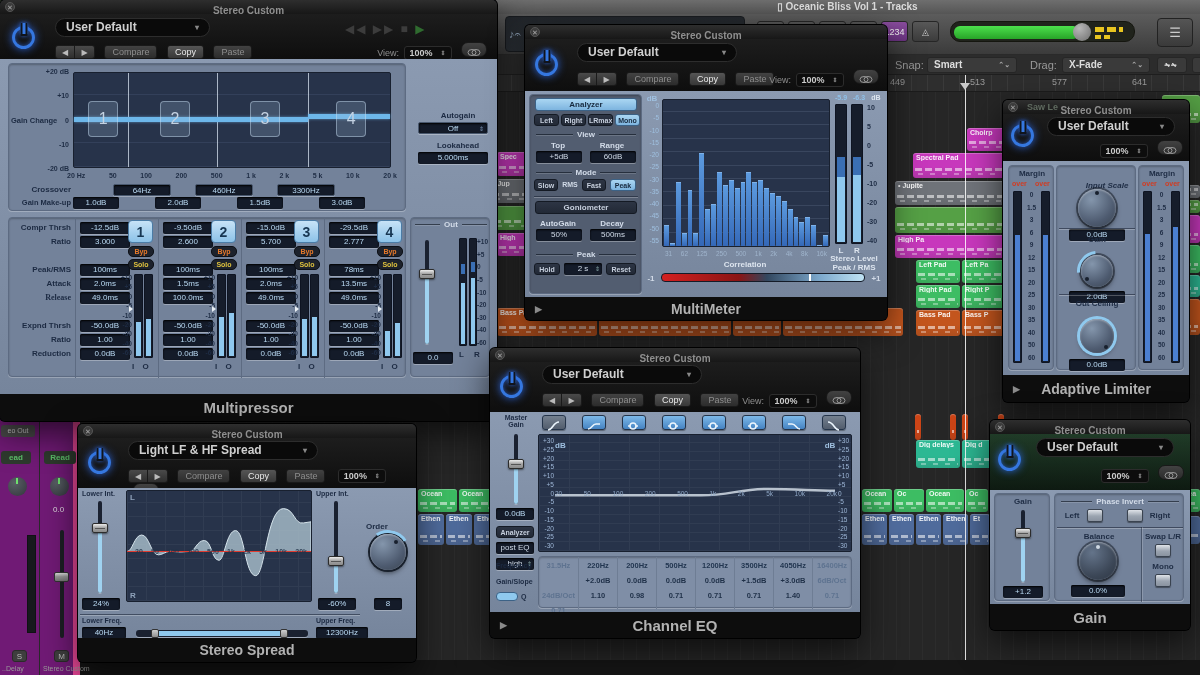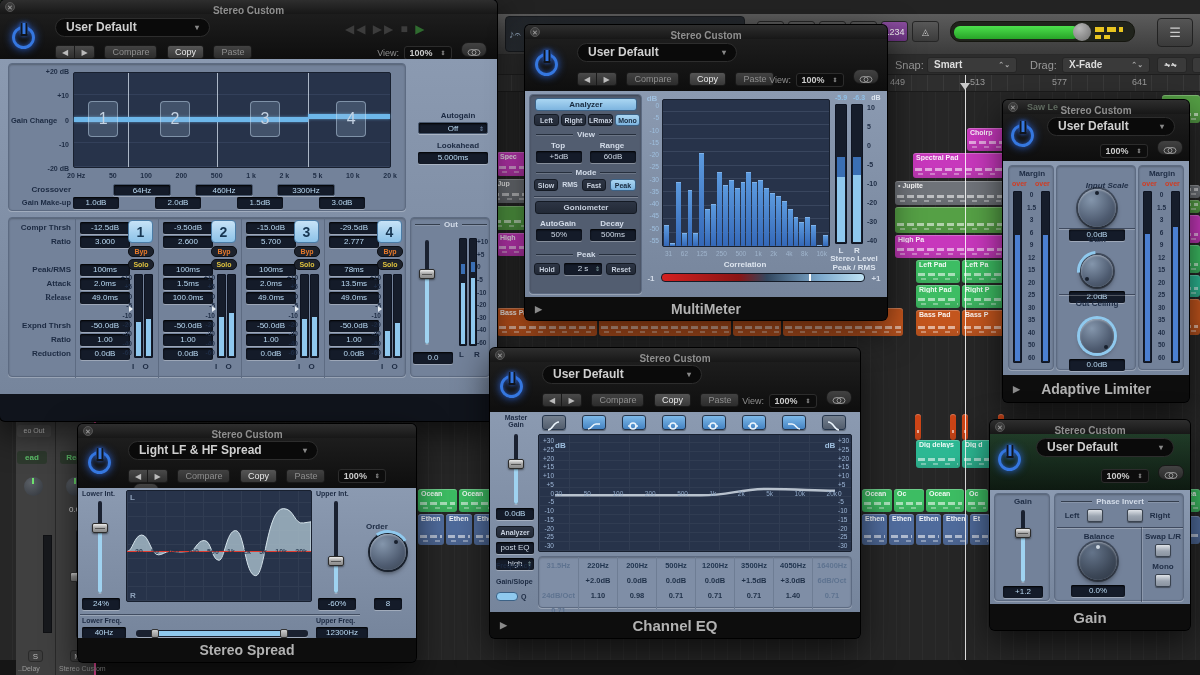--- a/index.html
+++ b/index.html
@@ -32,21 +32,21 @@
 .dd-lab{position:absolute;top:4px;color:#999;font-size:11px}
 .ddarr{color:#aaa;font-size:7px}
 #playhead{position:absolute;left:965px;top:75px;width:1px;height:585px;background:rgba(255,255,255,.85);z-index:5}
 #playhead:before{content:'';position:absolute;left:-5px;top:8px;border:5px solid transparent;border-top:7px solid #c8c8c8}
 .region{position:absolute;border-radius:3px;overflow:hidden;box-shadow:inset 0 1px 0 rgba(255,255,255,.25)}
 .region .rlabel{display:block;padding:1px 3px 0;font-size:7px;font-weight:bold;color:rgba(255,255,255,.92);white-space:nowrap;overflow:hidden}
 .region:after{content:'';position:absolute;left:2px;right:2px;bottom:3px;height:7px;
  background:repeating-linear-gradient(90deg,rgba(255,255,255,.55) 0 7px,transparent 7px 10px),repeating-linear-gradient(90deg,transparent 0 3px,rgba(255,255,255,.35) 3px 8px,transparent 8px 12px);background-size:100% 3px,100% 2px;background-position:0 0,0 5px;background-repeat:no-repeat}
 .rtxt{position:absolute;color:#8a8a8a;font-size:8px;font-weight:bold}
 
-#mixer{position:absolute;left:16px;top:393px;width:80px;height:282px;background:#404040;border-right:2px solid #ec4899}
+#mixer{position:absolute;left:0;top:393px;width:80px;height:282px;background:#701a75;border-right:7px solid #ec4899}
 #mixer .mdiv{position:absolute;left:39px;top:0;width:1px;height:282px;background:#2a2a2a}
 .mchip{position:absolute;background:#4a4a4a;border-radius:3px;color:#ccc;font-size:7px;text-align:center;line-height:12px}
 .mread{position:absolute;background:#2e3a2e;border-radius:3px;color:#5dc06a;font-weight:bold;font-size:8px;text-align:center;line-height:13px}
 .mknob{position:absolute;width:19px;height:19px;border-radius:50%;background:radial-gradient(circle at 35% 30%,#5a5f66,#32363c)}
 .mknob:before{content:'';position:absolute;left:8px;top:1px;width:2px;height:6px;background:#6ee06e}
 .mmeter{position:absolute;width:9px;background:#17191d;border:1px solid #101114}
 .mfader{position:absolute;width:4px;background:#1c1f24;border-radius:2px}
 .mcap{position:absolute;width:15px;height:10px;left:-6px;background:linear-gradient(#ddd,#999 45%,#777);border-radius:2px;border:1px solid #333}
 .msbtn{position:absolute;width:15px;height:12px;background:#3e3e3e;border:1px solid #2a2a2a;border-radius:3px;color:#bbb;font-size:8px;text-align:center;line-height:11px}
 .mlabel{position:absolute;color:#9a9a9a;font-size:7px;white-space:nowrap}
@@ -110,20 +110,21 @@
 .eqbtn svg{display:block;margin:2px auto 0}
 .spec-bar{background:linear-gradient(#5c9ade,#3468b8);border-top:1px solid #7fb2e8;width:5px;align-self:flex-end}
 </style>
 </head>
 <body>
 
 <div id="stage">
 
   <div id="trackarea"></div>
   <div id="bottomstrip"></div>
+  <div id="titlebar-bg"><span>▯ </span><span>Oceanic Bliss Vol 1 - Tracks</span></div>
   <div id="toolbar-bg">
     <div id="lcd">
       <span class="lcd-icon">♪<i style="font-style:normal">𝄐</i></span>
       <span class="lcd-big">512 3</span>
       <span class="lcd-med" style="margin-left:8px">3 207</span>
       <span class="lcd-med" style="margin-left:10px">90</span>
       <span class="lcd-med" style="margin-left:10px">E♭ maj</span>
       <span class="lcd-med" style="margin-left:10px">4/4</span>
     </div>
     <div style="position:absolute;left:258px;top:7px;display:flex">
@@ -540,20 +541,23 @@
             <div style="line-height: 7px;">-5</div>
             <div style="line-height: 7px;">-10</div>
             <div style="line-height: 7px;">-20</div>
             <div style="line-height: 7px;">-30</div>
             <div style="line-height: 7px;">-40</div>
             <div style="line-height: 7px;">-60</div>
           </div>
           <div class="flab" style="left: 48px; top: 132px; letter-spacing: 4px;">L R</div>
         </div>
       </div>
+    <div class="wfoot" style="height:27px;font-size:15px">
+        <span>Multipressor</span>
+      </div>
   </section>
 
   <section class="win" id="win-mm" style="left:525px;top:25px;width:362px;height:295px">
     <div class="tbar">
       <span class="closeb">✕</span>
       <span class="ttext">Stereo Custom</span>
     </div>
     <div class="hdr" style="height:52px">
       <div class="power" style="left:10px;top:14px"></div>
       <div class="preset" style="left:52px;top:4px;width:160px"><span>User Default</span><i class="dd">▾</i></div>

